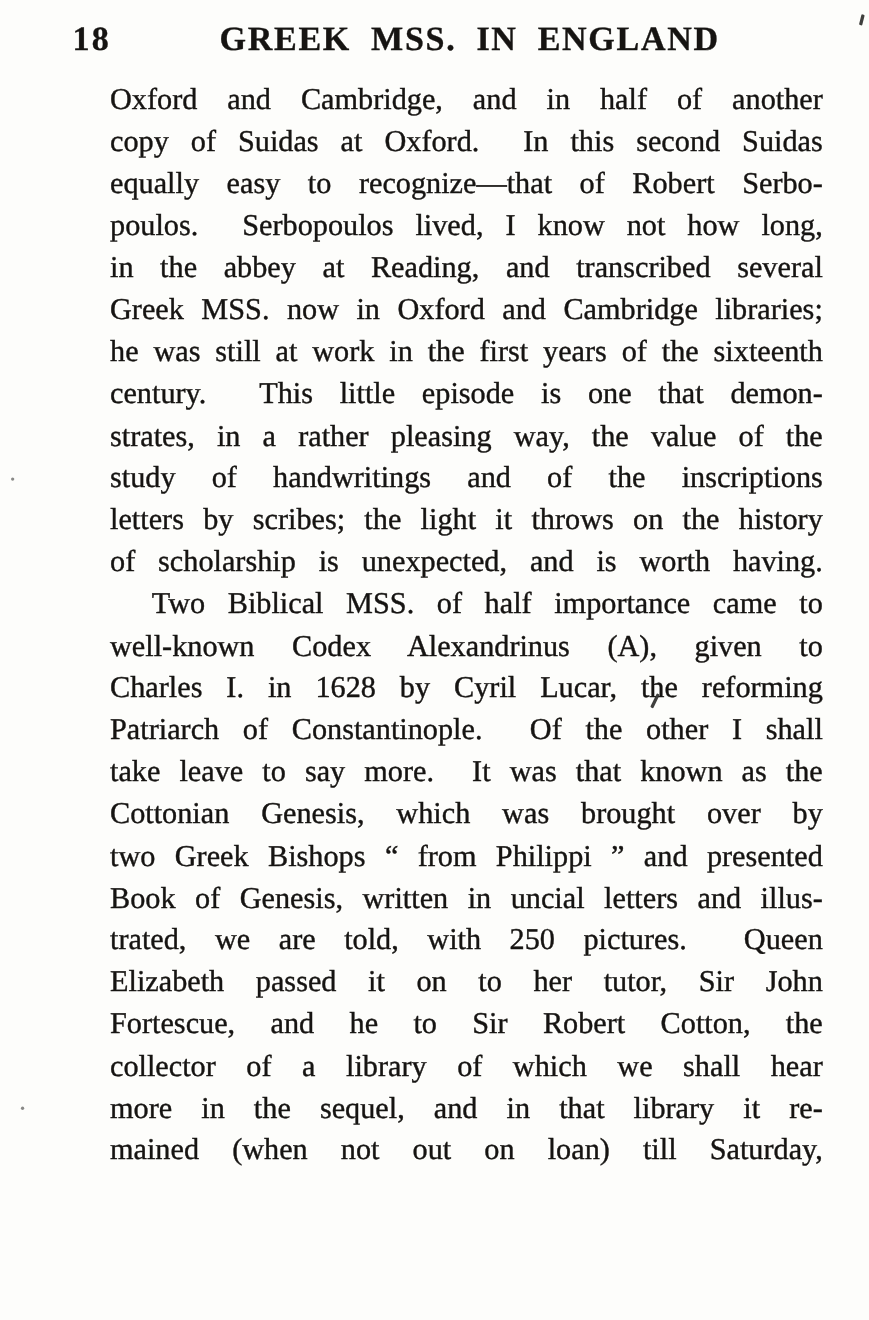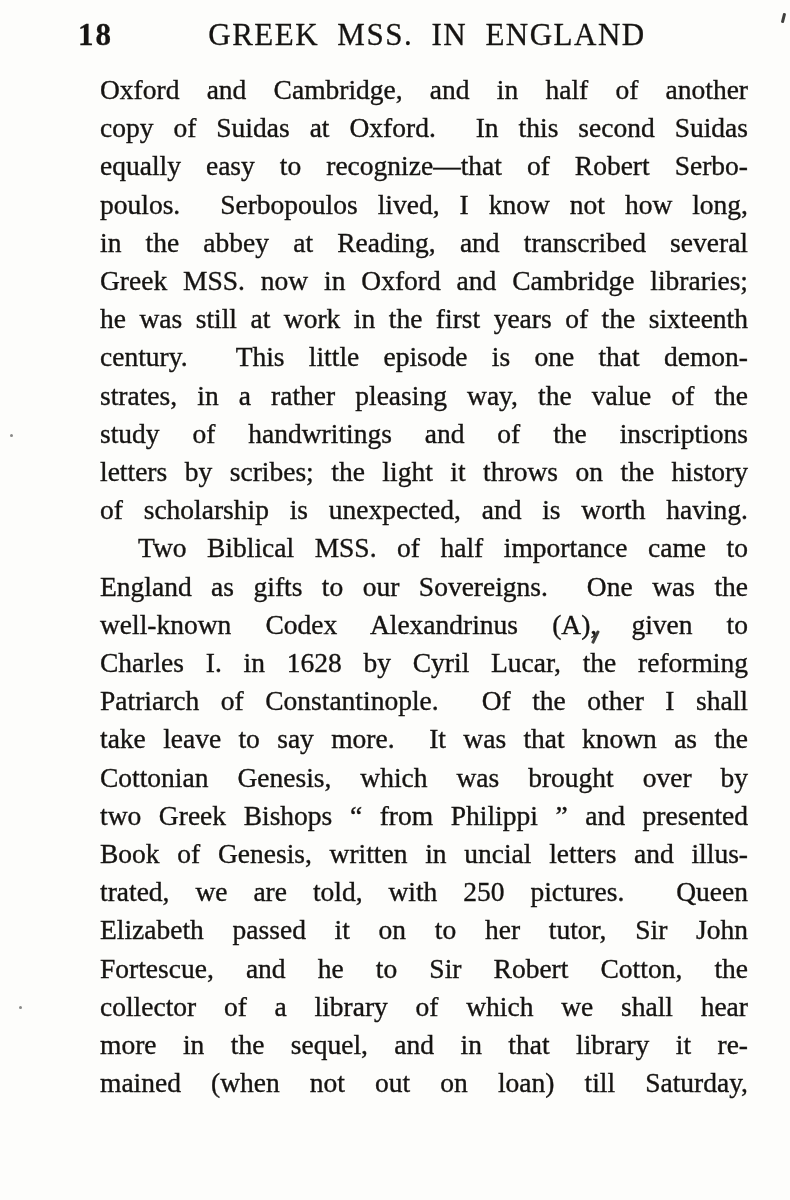--- a/index.html
+++ b/index.html
@@ -18,35 +18,35 @@
   }
   .page-header {
     position: absolute;
     top: 14px;
     left: 66px;
     right: 42px;
     height: 42px;
   }
   .page-number {
     position: absolute;
-    left: 12px;
+    left: 0;
     top: 3px;
     font-size: 31px;
     font-weight: bold;
     letter-spacing: 2px;
     -webkit-text-stroke: 0.3px currentColor;
   }
   .running-title {
     position: absolute;
     left: 40px;
     right: 0;
     top: 3px;
     text-align: center;
     font-size: 31px;
-    font-weight: normal;
+    font-weight: bold;
     letter-spacing: 1.5px;
     word-spacing: 9px;
     white-space: nowrap;
     -webkit-text-stroke: 0.3px currentColor;
   }
   .text-block {
     position: absolute;
     top: 71px;
     left: 66px;
     width: 682px;
@@ -102,21 +102,20 @@
         <div class="line">Greek MSS. now in Oxford and Cambridge libraries;</div>
         <div class="line">he was still at work in the first years of the sixteenth</div>
         <div class="line">century.&nbsp; This little episode is one that demon-</div>
         <div class="line">strates, in a rather pleasing way, the value of the</div>
         <div class="line">study of handwritings and of the inscriptions</div>
         <div class="line">letters by scribes; the light it throws on the history</div>
         <div class="line">of scholarship is unexpected, and is worth having.</div>
       </div>
       <div class="paragraph">
         <div class="line first-indent">Two Biblical MSS. of half importance came to</div>
-        <div class="line">England as gifts to our Sovereigns.&nbsp; One was the</div>
         <div class="line">well-known Codex Alexandrinus (A), given to</div>
         <div class="line">Charles I. in 1628 by Cyril Lucar, the reforming</div>
         <div class="line">Patriarch of Constantinople.&nbsp; Of the other I shall</div>
         <div class="line">take leave to say more.&nbsp; It was that known as the</div>
         <div class="line">Cottonian Genesis, which was brought over by</div>
         <div class="line">two Greek Bishops “ from Philippi ” and presented</div>
         <div class="line">Book of Genesis, written in uncial letters and illus-</div>
         <div class="line">trated, we are told, with 250 pictures.&nbsp; Queen</div>
         <div class="line">Elizabeth passed it on to her tutor, Sir John</div>
         <div class="line">Fortescue, and he to Sir Robert Cotton, the</div>

